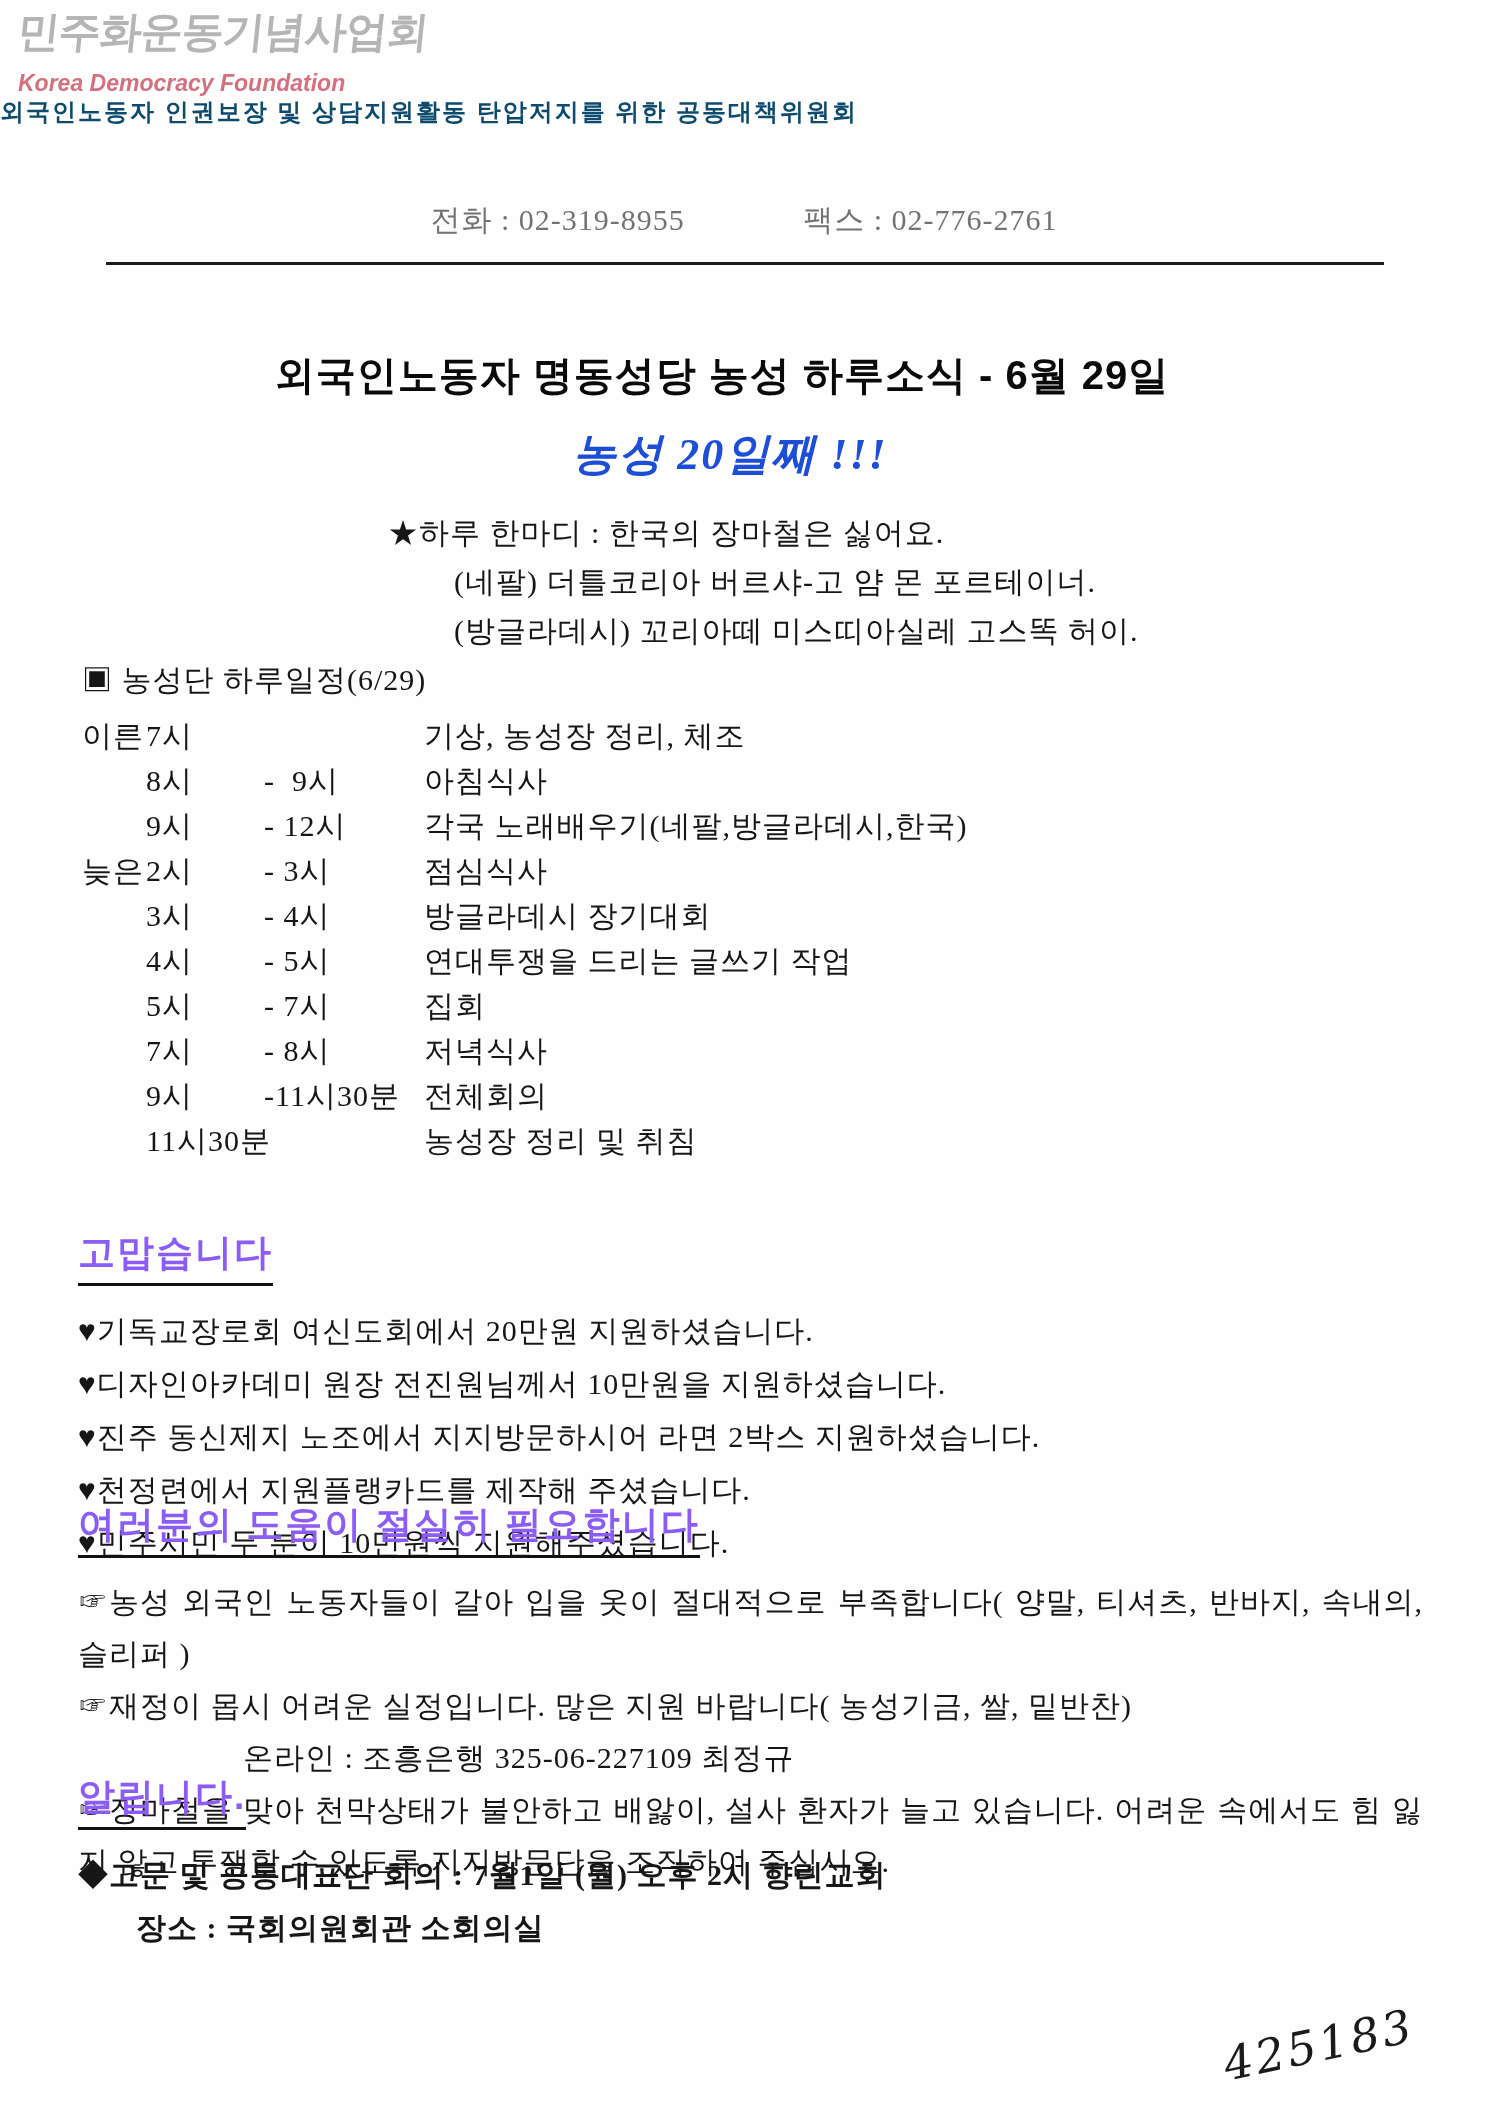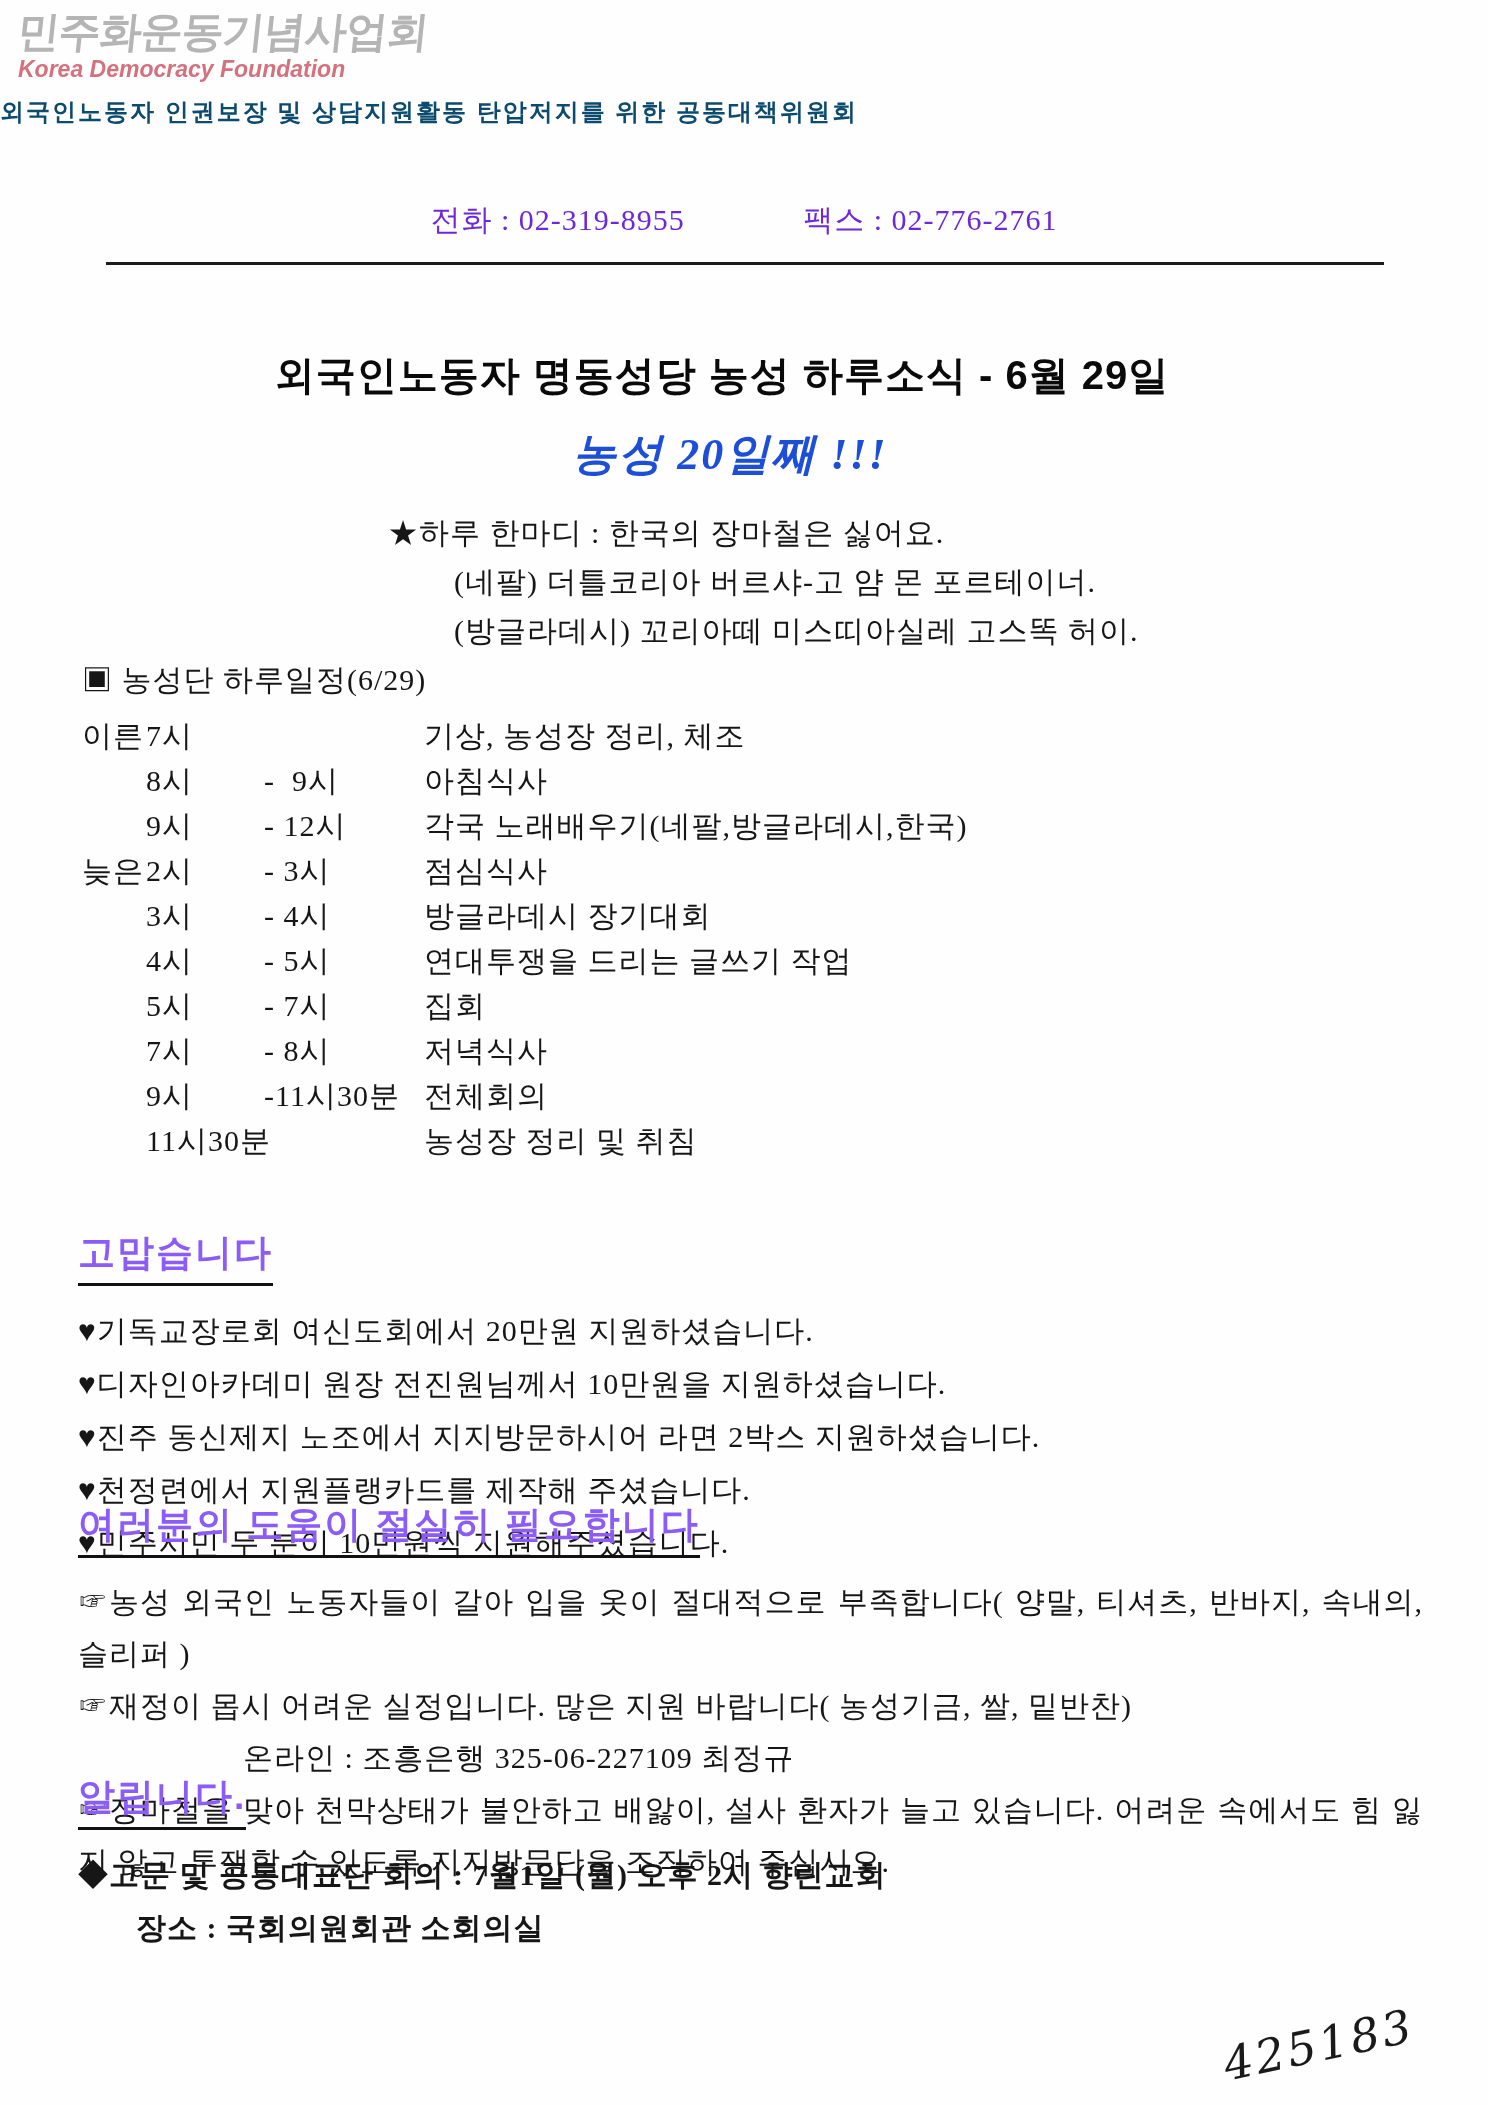--- a/index.html
+++ b/index.html
@@ -13,32 +13,32 @@
     letter-spacing:1px;
   }
   
   .logo{position:absolute;top:10px;left:18px;}
   .logo-kr{
     font-size:42px;font-weight:bold;color:#b5b5b5;
     font-family:"Liberation Serif", serif;
     transform:skewX(-6deg);letter-spacing:-1px;line-height:1.05;
   }
   .logo-en{
-    margin-top:2px;font-size:23px;font-weight:bold;font-style:italic;
+    margin-top:16px;font-size:23px;font-weight:bold;font-style:italic;
     color:#d4717f;font-family:"Liberation Sans", sans-serif;letter-spacing:0;
   }
   
   .committee{
     position:absolute;top:96px;left:0;width:100%;
     text-align:left;font-family:"Liberation Sans", sans-serif;
     font-weight:bold;font-size:24px;letter-spacing:2px;color:#0c4a6e;
   }
   .contact{
     position:absolute;top:200px;left:0;width:100%;
-    text-align:center;font-size:30px;color:#6d28d9;
+    text-align:center;font-size:30px;color:#737373;
   }
   .contact .phone{margin-right:110px;}
   .rule{
     position:absolute;top:262px;left:106px;right:104px;
     border-top:3px solid #1c1c1c;height:0;
   }
   
   .title-main{
     position:absolute;top:348px;left:12px;width:1420px;
     text-align:center;font-family:"Liberation Sans", sans-serif;

